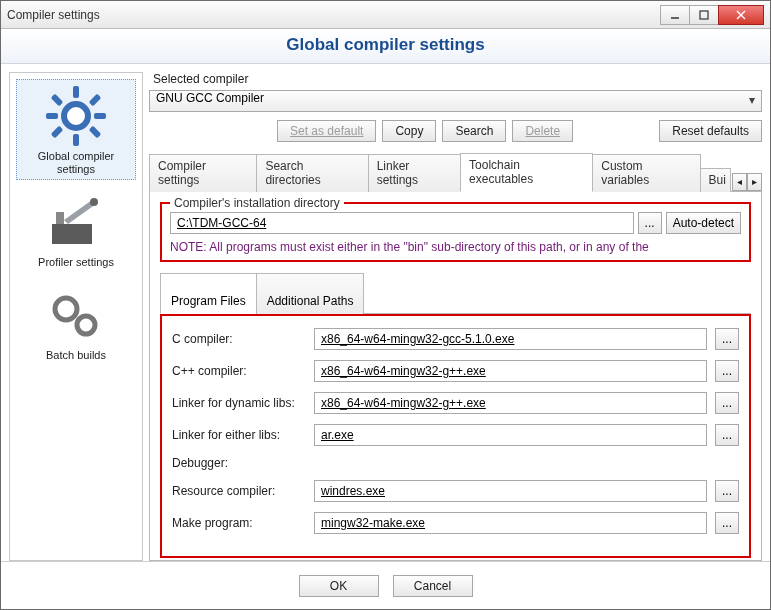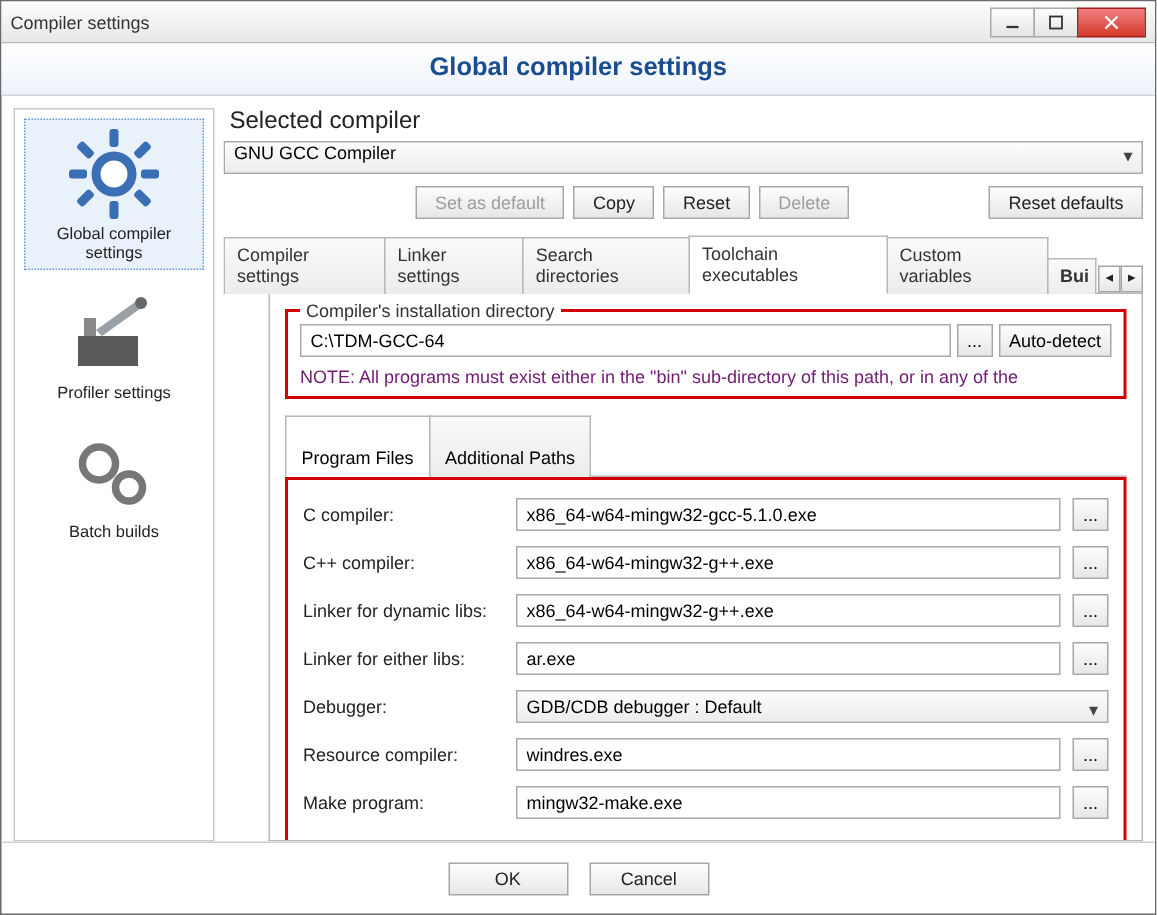--- a/index.html
+++ b/index.html
@@ -20,44 +20,44 @@
 .body { flex: 1; display: flex; padding: 8px 8px 0 8px; gap: 6px; overflow: hidden; }
 
 .sidebar { width: 134px; border: 1px solid #c8c8c8; background: #fff; display: flex; flex-direction: column; align-items: center; padding-top: 6px; gap: 6px; }
 .sidebar-item { width: 120px; display: flex; flex-direction: column; align-items: center; padding: 4px 2px; text-align: center; cursor: pointer; }
 .sidebar-item.selected { background: #e9f1fb; border: 1px dotted #6a98d0; }
 .sidebar-icon { width: 64px; height: 64px; display: flex; align-items: center; justify-content: center; }
 .sidebar-label { font-size: 11px; color: #222; margin-top: 2px; line-height: 1.15; }
 
 .main { flex: 1; display: flex; flex-direction: column; overflow: hidden; }
 
-.sel-compiler-label { font-size: 16px; color: #222; margin: 0 0 4px 4px; }
+.sel-compiler-label { font-size: 12px; color: #222; margin: 0 0 4px 4px; }
 .sel-compiler-select { width: 100%; height: 22px; border: 1px solid #a9a9a9; background: linear-gradient(#fdfdfd,#ececec); padding: 0 20px 0 6px; position: relative; }
 .sel-compiler-select::after { content: "▾"; position: absolute; right: 6px; top: 2px; color: #444; }
 
 .btnrow { display: flex; gap: 6px; margin: 8px 0 10px; justify-content: flex-start; padding-left: 128px; }
 .btn { height: 22px; border: 1px solid #a6a6a6; background: linear-gradient(#fdfdfd,#e7e7e7); padding: 0 12px; font-size: 12px; color: #222; cursor: pointer; line-height:20px; }
-.btn.disabled { color: #9d9d9d; cursor: default; }
+.btn.disabled { color: #9d9d9d; cursor: default; text-decoration: underline; }
 .btn.reset { margin-left: auto; }
 
 .tabbar { display: flex; border-bottom: 1px solid #b8b8b8; position: relative; align-items: flex-end; }
 .tab { padding: 4px 8px 5px; border: 1px solid #b8b8b8; border-bottom: none; background: linear-gradient(#fafafa,#ececec); margin-right: -1px; font-size: 12px; color: #333; cursor: pointer; position: relative; top: 1px; }
 .tab.active { background: #fff; border-bottom: 1px solid #fff; z-index: 2; }
-.tab.trunc { padding-right: 4px; font-weight: bold; }
+.tab.trunc { padding-right: 4px; }
 .tabnav { display:flex; gap:0; margin-left:2px; }
 .tabnav .btn { padding:0 4px; height:18px; line-height:16px; font-size:10px; }
 
-.tabcontent { border: 1px solid #b8b8b8; border-top: none; flex: 1; padding: 10px 10px 4px 10px; overflow: hidden; display:flex; flex-direction:column;margin-left:30px; }
+.tabcontent { border: 1px solid #b8b8b8; border-top: none; flex: 1; padding: 10px 10px 4px 10px; overflow: hidden; display:flex; flex-direction:column; }
 
 .fieldset { border: 1px solid #c8c8c8; padding: 8px 8px 6px; margin-bottom: 10px; position: relative; }
 .fieldset.highlight { border: 2px solid #d40000; }
 .fieldset-legend { position: absolute; top: -8px; left: 8px; background: #fff; padding: 0 4px; font-size: 12px; color: #333; }
 
 .dir-row { display: flex; gap: 4px; align-items: center; }
-.text-input { height: 22px; border: 1px solid #a9a9a9; background: #fff; padding: 0 6px; font-size: 12px; flex: 1; }
+.text-input { height: 22px; border: 1px solid #a9a9a9; background: #fff; padding: 0 6px; font-size: 12px; flex: 1; text-decoration: underline; }
 .smallbtn { height: 22px; border: 1px solid #a6a6a6; background: linear-gradient(#fdfdfd,#e7e7e7); padding: 0 6px; font-size: 12px; cursor: pointer; line-height:20px; }
 .note { color: #701a75; font-size: 12px; margin-top: 6px; white-space: nowrap; overflow: hidden; }
 
 .subtabbar { display: flex; margin-top: 0; border-bottom: 1px solid #b8b8b8; }
 .subtab { padding: 20px 10px 5px; border: 1px solid #b8b8b8; border-bottom: none; background: linear-gradient(#fafafa,#ececec); margin-right: -1px; font-size: 12px; cursor: pointer; position: relative; top: 1px; }
 .subtab.active { background: #fff; border-bottom: 1px solid #fff; }
 
 .subtabcontent { border: 1px solid #b8b8b8; border-top: none; padding: 12px 10px; flex:1; }
 .subtabcontent.highlight { border: 2px solid #d40000; border-top: 2px solid #d40000; }
 
@@ -152,29 +152,29 @@
 
     <div class="main">
       <div class="sel-compiler-label">Selected compiler</div>
       <div class="sel-compiler-select">
         <span>GNU GCC Compiler</span>
       </div>
 
       <div class="btnrow">
         <div class="btn disabled">Set as default</div>
         <div class="btn">Copy</div>
-        <div class="btn">Reset</div>
+        <div class="btn">Search</div>
         <div class="btn disabled">Delete</div>
         <div class="btn reset">Reset defaults</div>
       </div>
 
       <div class="tabbar">
         <div class="tab">Compiler settings</div>
+        <div class="tab">Search directories</div>
         <div class="tab">Linker settings</div>
-        <div class="tab">Search directories</div>
         <div class="tab active">Toolchain executables</div>
         <div class="tab">Custom variables</div>
         <div class="tab trunc">Bui</div>
         <div class="tabnav">
           <div class="btn">◂</div>
           <div class="btn">▸</div>
         </div>
       </div>
 
       <div class="tabcontent">
@@ -215,23 +215,20 @@
           </div>
 
           <div class="formrow">
             <div class="formlabel">Linker for either libs:</div>
             <input class="text-input" value="ar.exe" style="">
             <div class="smallbtn ell">...</div>
           </div>
 
           <div class="formrow">
             <div class="formlabel">Debugger:</div>
-            <div class="select-input">
-              <span>GDB/CDB debugger : Default</span>
-            </div>
           </div>
 
           <div class="formrow">
             <div class="formlabel">Resource compiler:</div>
             <input class="text-input" value="windres.exe" style="">
             <div class="smallbtn ell">...</div>
           </div>
 
           <div class="formrow">
             <div class="formlabel">Make program:</div>

